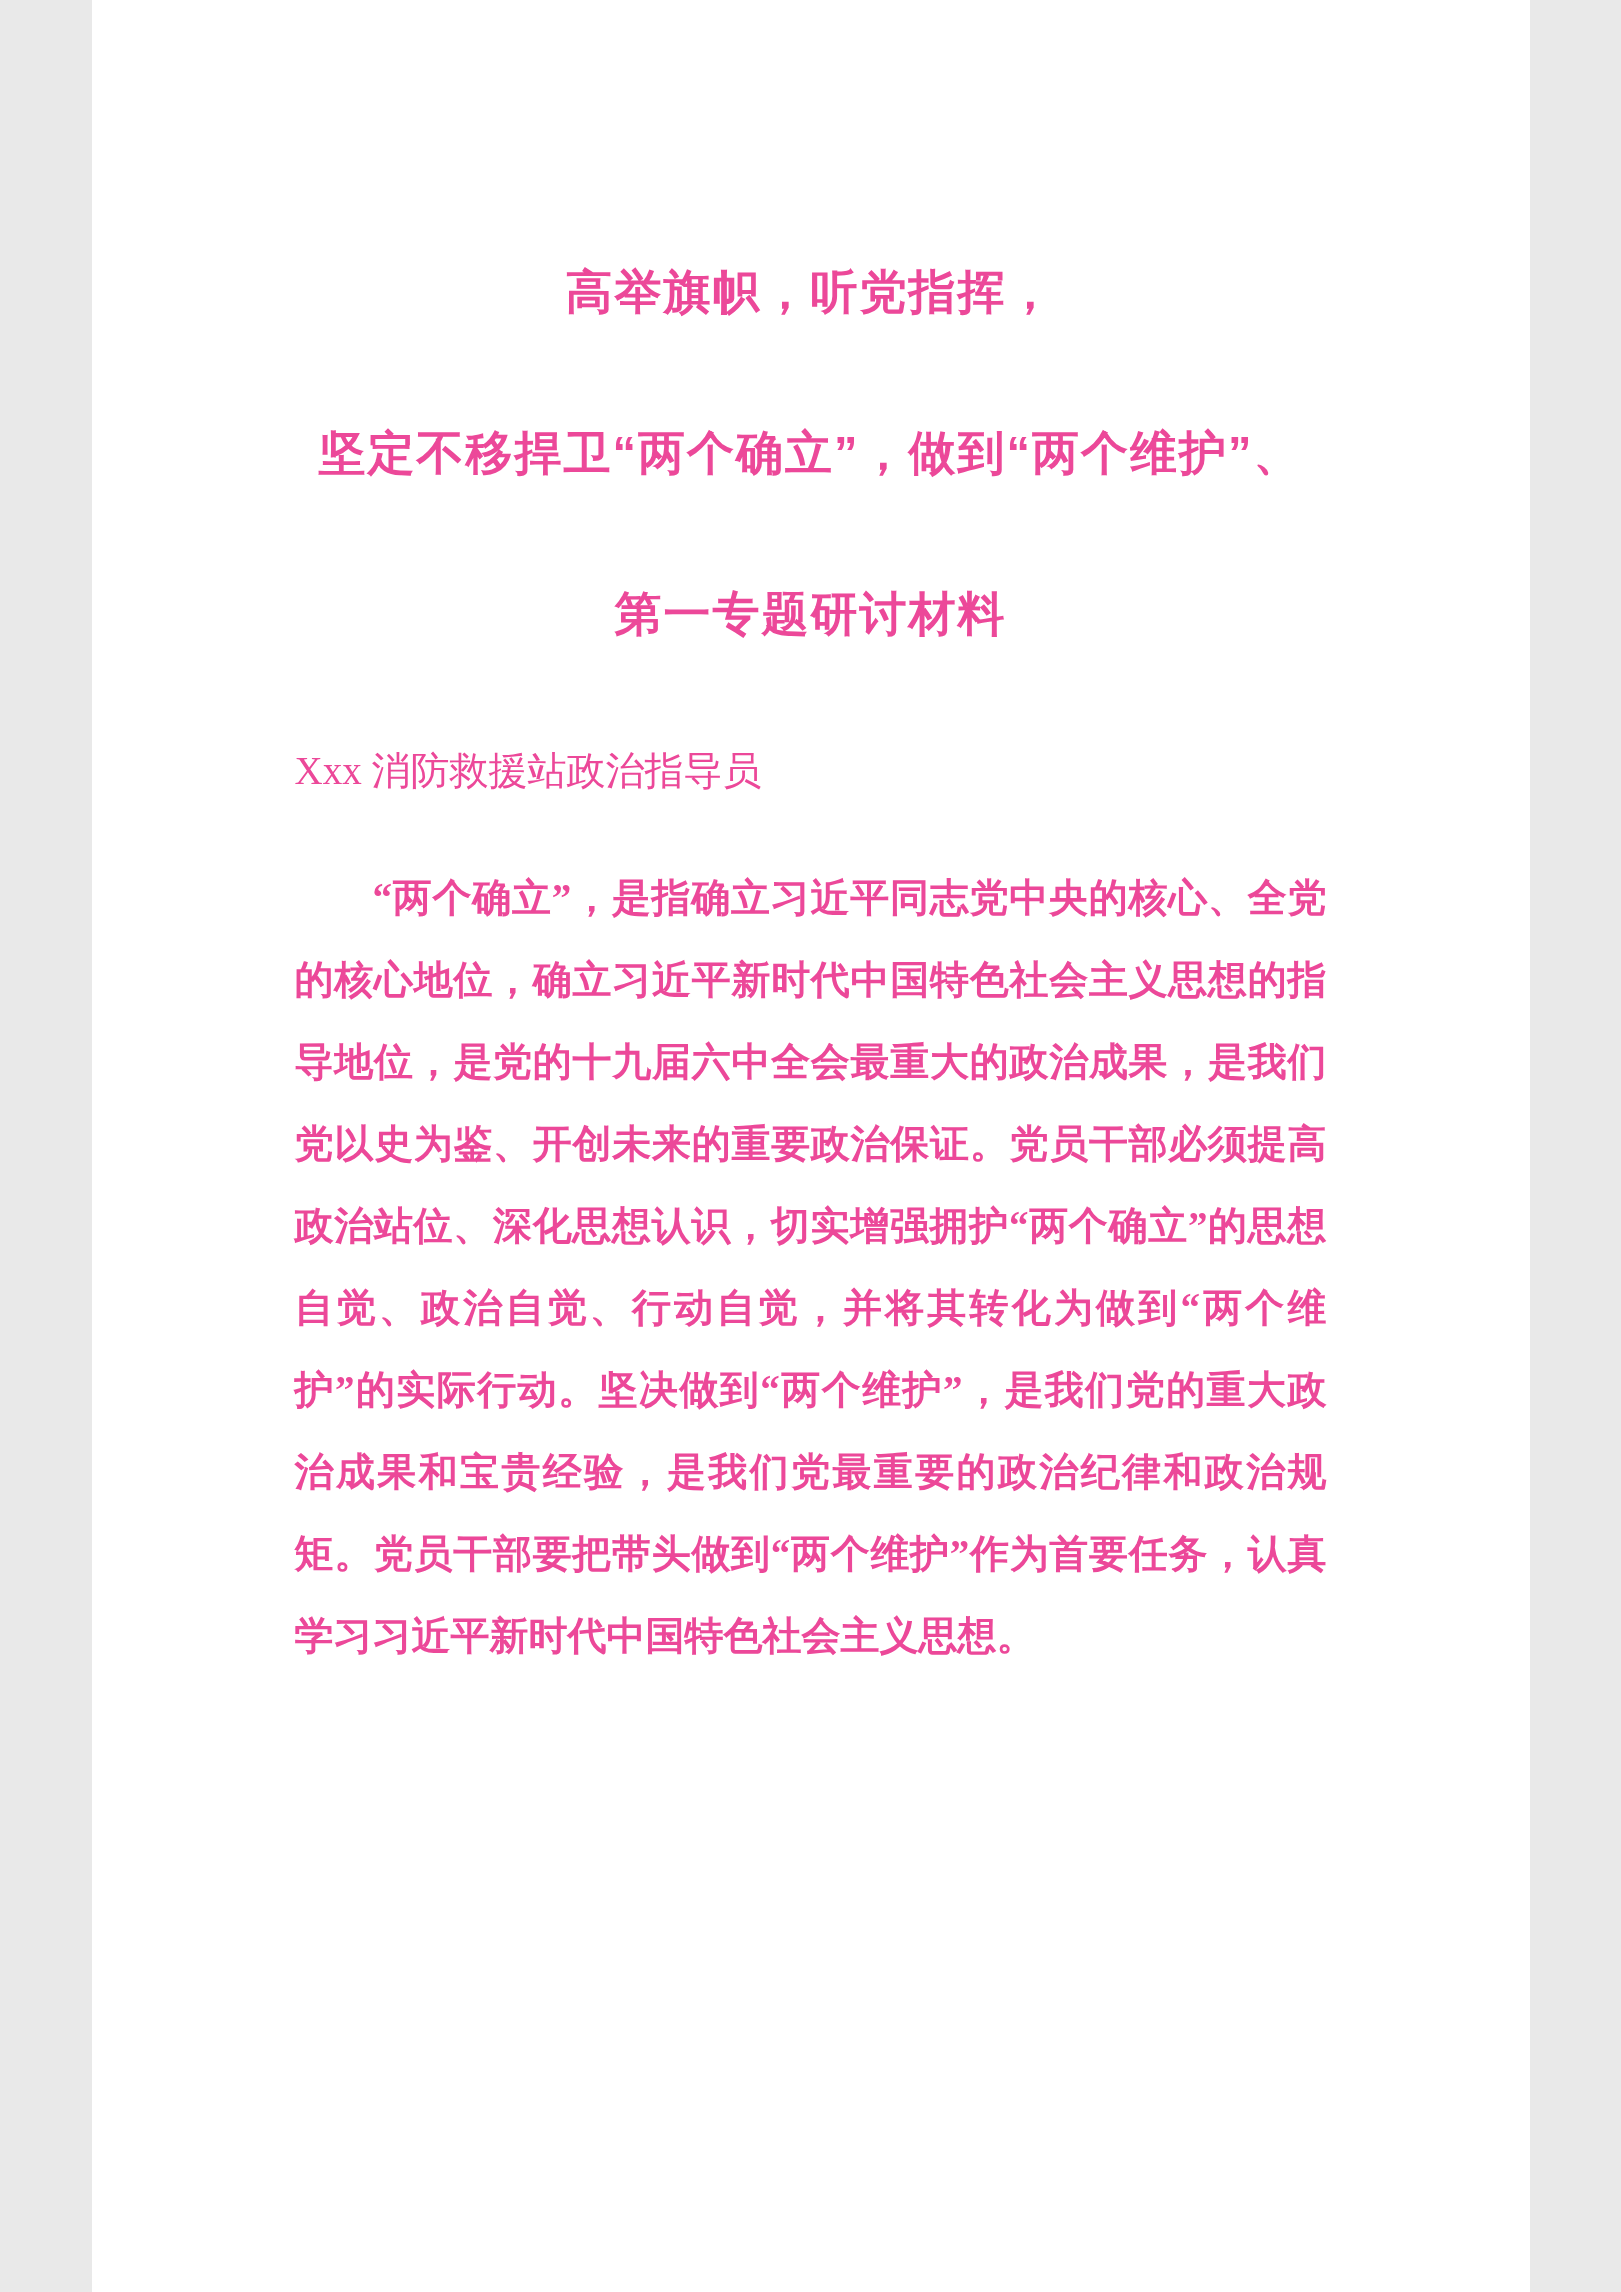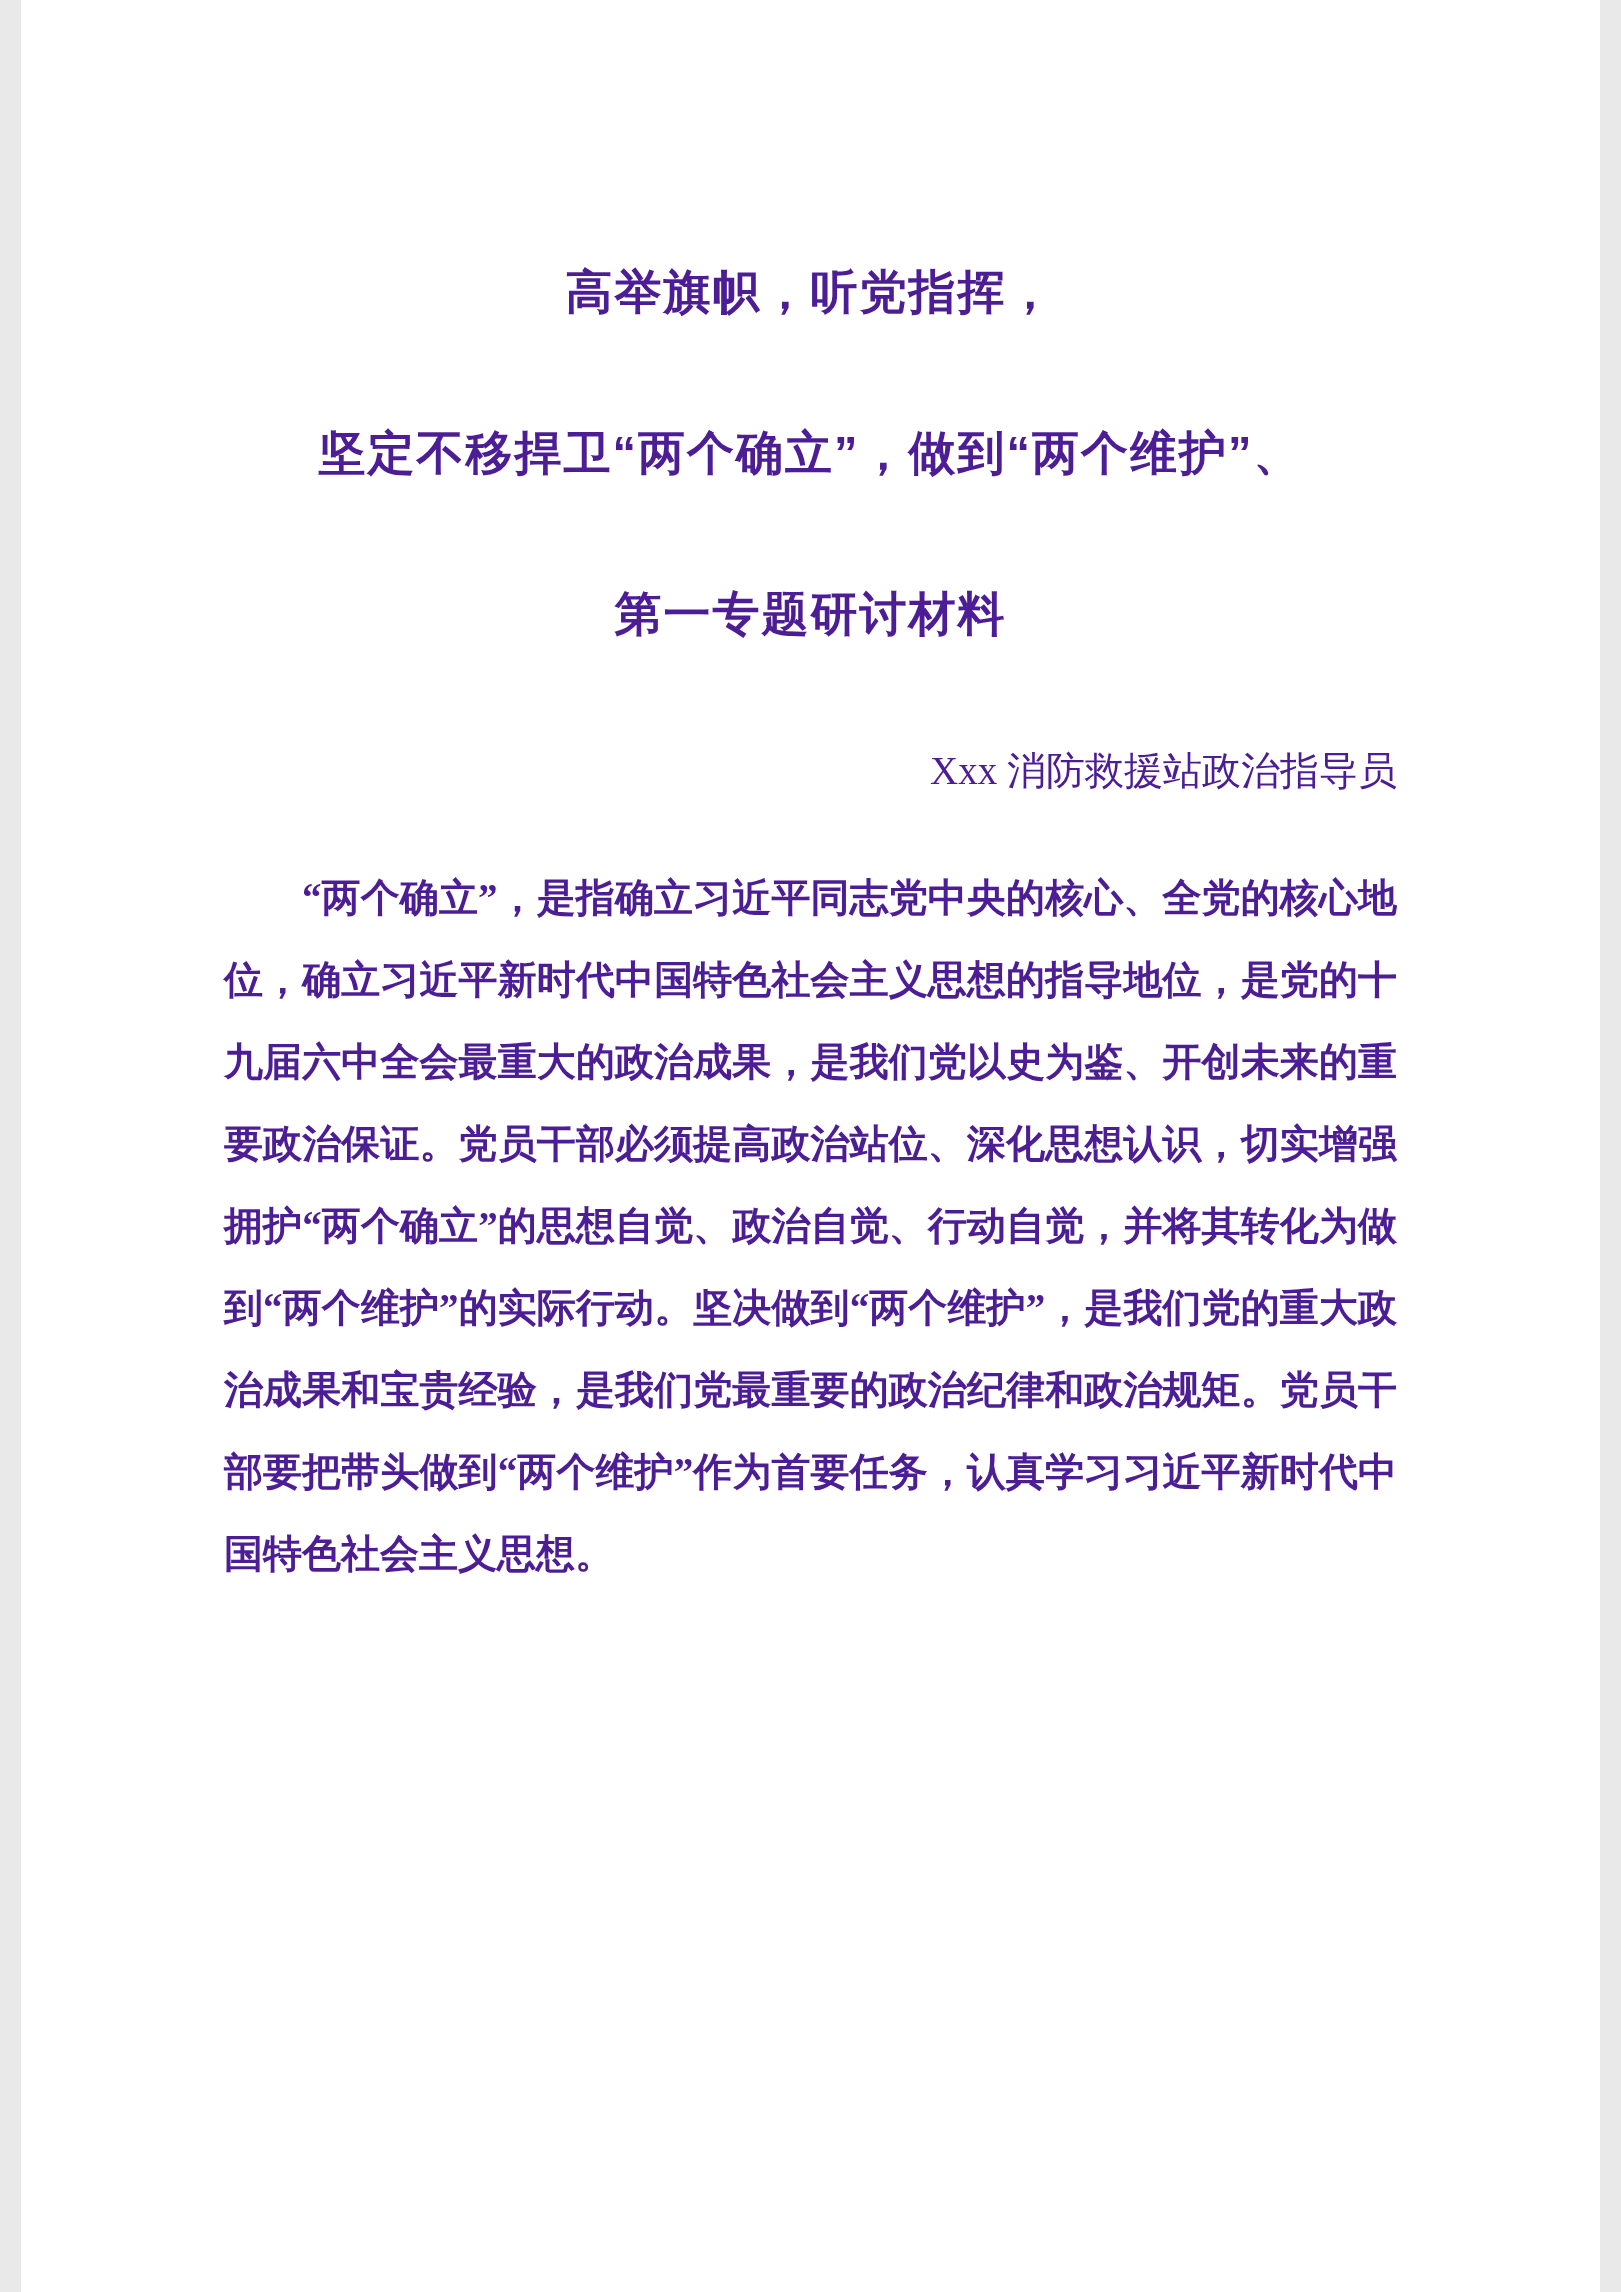--- a/index.html
+++ b/index.html
@@ -2,44 +2,44 @@
 <html><head>
 <meta charset="utf-8">
 <style>
   html, body {
     margin: 0;
     padding: 0;
     background: #e9e9e9;
   }
   .page {
     position: relative;
-    width: 1579px;
+    width: 1438px;
     height: 2293px;
     margin: 0 auto;
     background: #ffffff;
     box-sizing: border-box;
     padding: 260px 203px 0 203px;
     font-family: "Liberation Serif", serif;
-    color: #4c1d95;
+    color: #ec4899;
     overflow: hidden;
   }
   .title-line {
     font-family: "Liberation Sans", sans-serif;
     font-size: 47px;
     line-height: 63px;
     font-weight: 700;
     text-align: center;
     margin: 0 0 98px 0;
     letter-spacing: 2px;
   }
   .author-line {
     font-size: 39px;
     line-height: 55px;
     font-weight: 400;
-    text-align: right;
+    text-align: left;
     margin: 0 0 59px 0;
   }
   .body-para {
     font-size: 39px;
     line-height: 82px;
     font-weight: 700;
     text-align: justify;
     text-justify: inter-ideograph;
     text-indent: 2em;
     margin: 0;

